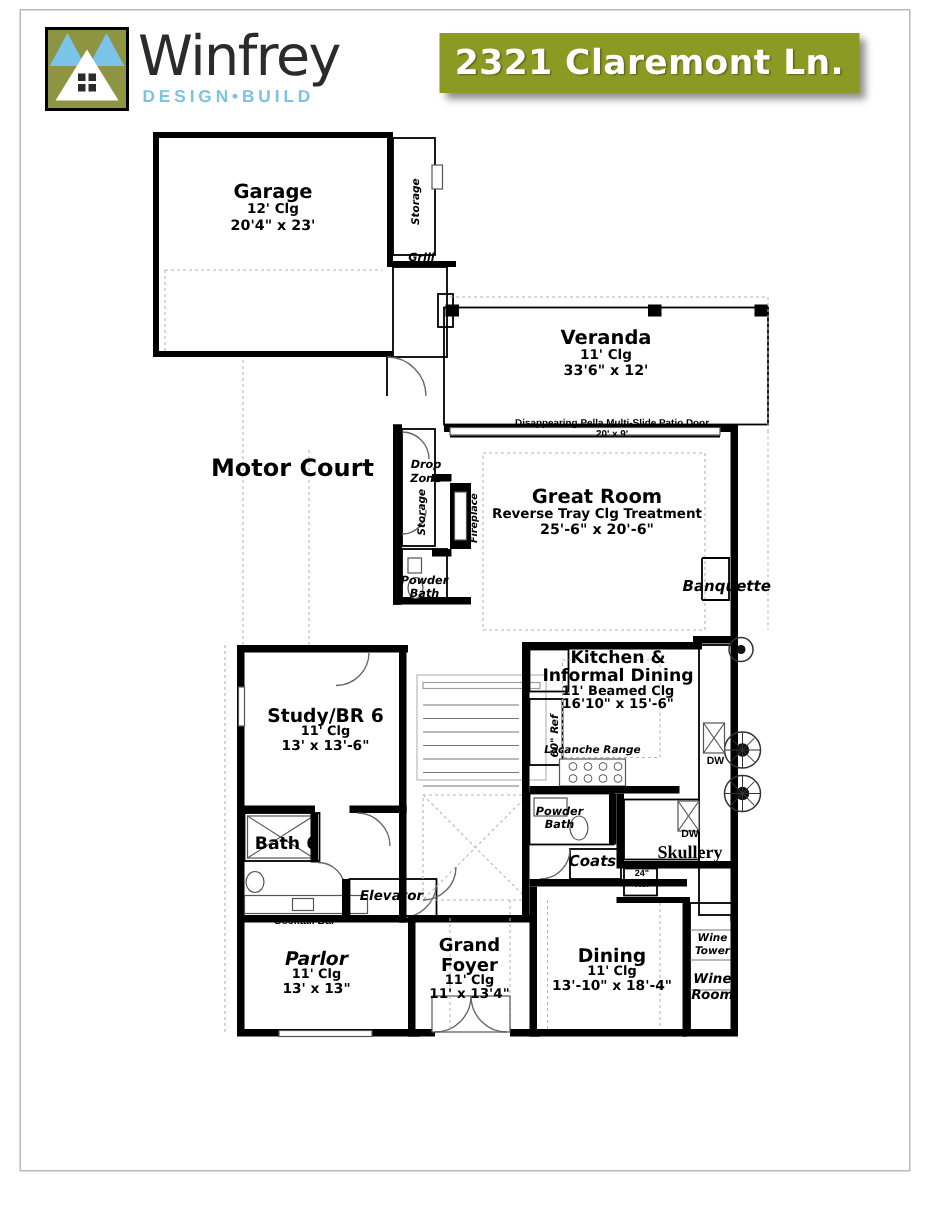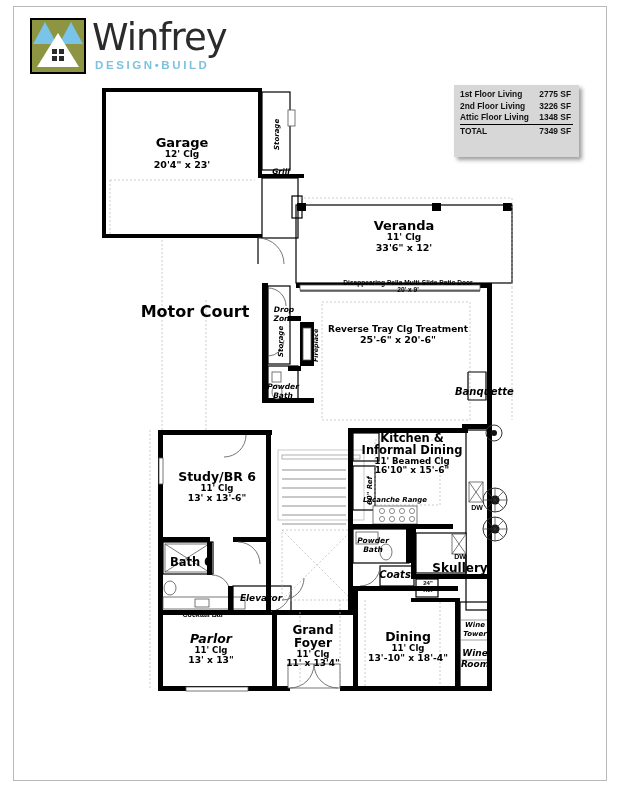--- a/index.html
+++ b/index.html
@@ -110,43 +110,24 @@
           <rect x="27" y="29" width="5" height="5" fill="#2b2b2b"></rect>
           <rect x="20" y="36" width="5" height="5" fill="#2b2b2b"></rect>
           <rect x="27" y="36" width="5" height="5" fill="#2b2b2b"></rect>
         </svg>
       </div>
     </div>
     <div id="logo-word">Winfrey</div>
     <div id="logo-sub">DESIGN•BUILD</div>
   </div>
 
-
-  <div id="area-box">
-    <table>
-      <tbody>
-        <tr>
-          <td>1st Floor Living</td>
-          <td class="v">2775 SF</td>
-        </tr>
-        <tr>
-          <td>2nd Floor Living</td>
-          <td class="v">3226 SF</td>
-        </tr>
-        <tr class="rule">
-          <td>Attic Floor Living</td>
-          <td class="v">1348 SF</td>
-        </tr>
-        <tr class="total">
-          <td>TOTAL</td>
-          <td class="v">7349 SF</td>
-        </tr>
-      </tbody>
-    </table>
-  </div>
+  <div id="title-banner">
+    <span id="title-text">2321 Claremont Ln.</span>
+  </div>
+
 
   <div id="plan">
   <svg width="621" height="804" viewBox="0 0 621 804">
     <defs>
       <style>
         .w{fill:#000;}                       /* heavy walls */
         .tw{stroke:#000;stroke-width:1.2;fill:none;}  /* thin wall lines */
         .lt{stroke:#9a9a9a;stroke-width:.7;fill:none;}
         .dot{stroke:#b4b4b4;stroke-width:.7;fill:none;stroke-dasharray:2 2;}
         .fix{stroke:#555;stroke-width:.8;fill:#fff;}
@@ -343,33 +324,34 @@
     <path class="swing" d="M290 688 A24 24 0 0 0 314 664"></path>
     <path class="swing" d="M338 688 A24 24 0 0 1 314 664"></path>
     <path class="dot" d="M300 612 L300 686"></path>
 
     <path class="dot" d="M150 430 L150 690 M162 240 L162 430"></path>
     <path class="dot" d="M206 430 L206 300"></path>
     <path class="dot" d="M512 287 L512 420"></path>
   </svg>
   </div>
 
-  <div class="rlab" style="left:120px;top:136px;width:124px;">
+  <div class="rlab" style="left:120px;top:122px;width:124px;">
     <span class="nm" style="font-size:13px;">Garage</span>
     <span class="d1" style="font-size:9px;">12' Clg</span>
     <span class="d2" style="font-size:9.5px;">20'4" x 23'</span>
   </div>
 
   <div class="rlab" style="left:337px;top:219px;width:134px;">
     <span class="nm" style="font-size:13px;">Veranda</span>
     <span class="d1" style="font-size:9px;">11' Clg</span>
     <span class="d2" style="font-size:9.5px;">33'6" x 12'</span>
   </div>
 
   <div class="rlab" style="left:318px;top:325px;width:160px;">
+    <span class="nm" style="font-size:13px;">Great Room</span>
     <span class="d1" style="font-size:9px;">Reverse Tray Clg Treatment</span>
     <span class="d2" style="font-size:9.5px;">25'-6" x 20'-6"</span>
   </div>
 
   <div class="rlab" style="left:352px;top:432px;width:120px;">
     <span class="nm" style="font-size:11.5px;">Kitchen &amp;</span>
     <span class="nm" style="font-size:11.5px;">Informal Dining</span>
     <span class="d1" style="font-size:8.6px;">11' Beamed Clg</span>
     <span class="d2" style="font-size:9px;">16'10" x 15'-6"</span>
   </div>
@@ -401,21 +383,21 @@
     <span class="nm" style="font-size:12.5px;">Dining</span>
     <span class="d1" style="font-size:8.6px;">11' Clg</span>
     <span class="d2" style="font-size:9.2px;">13'-10" x 18'-4"</span>
   </div>
 
   <div class="rlab" style="left:140px;top:303px;width:110px;">
     <span class="nm" style="font-size:16px;">Motor Court</span>
   </div>
 
   <div class="rlab" style="left:428px;top:562px;width:64px;">
-    <span class="nm" style="font-size:12px;">Skullery</span>
+    <span class="nm" style="font-size:12px;font-family:Liberation Serif, serif;">Skullery</span>
   </div>
 
   <div class="rlab tiny" style="left:313px;top:279px;width:190px;font-size:6.6px;">
     <span style="display:block;">Disappearing Pella Multi-Slide Patio Door</span>
     <span style="display:block;">20' x 9'</span>
   </div>
 
   <div class="rlab ital rot90" style="left:274px;top:150px;font-size:7px;">
     <span>Storage</span>
   </div>

